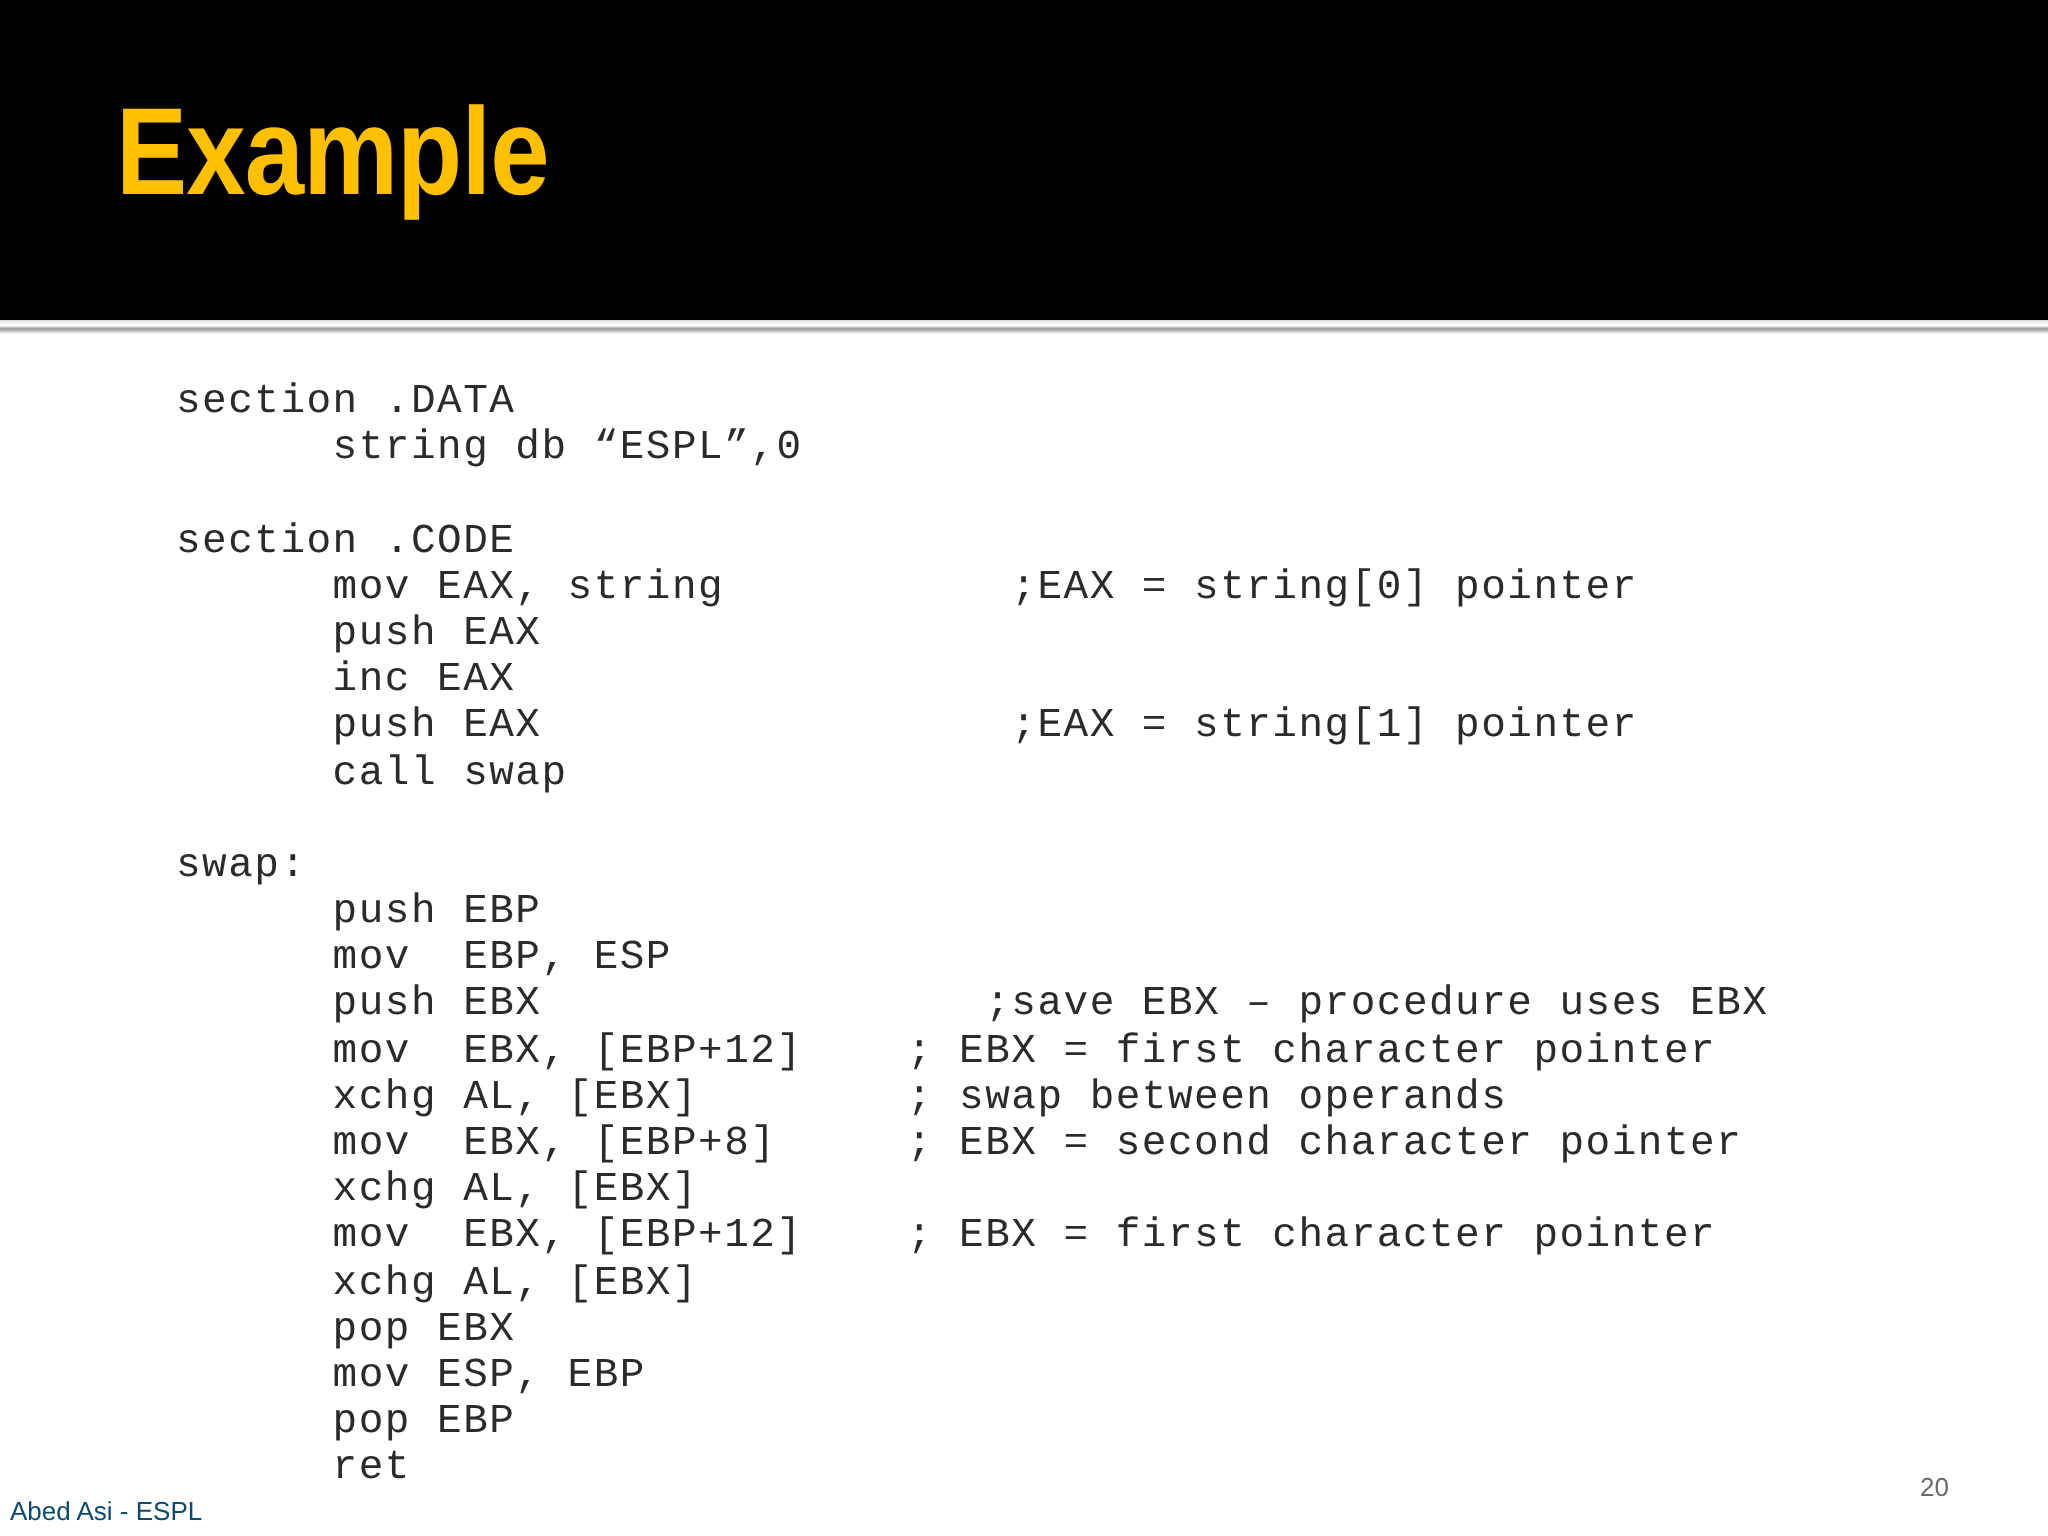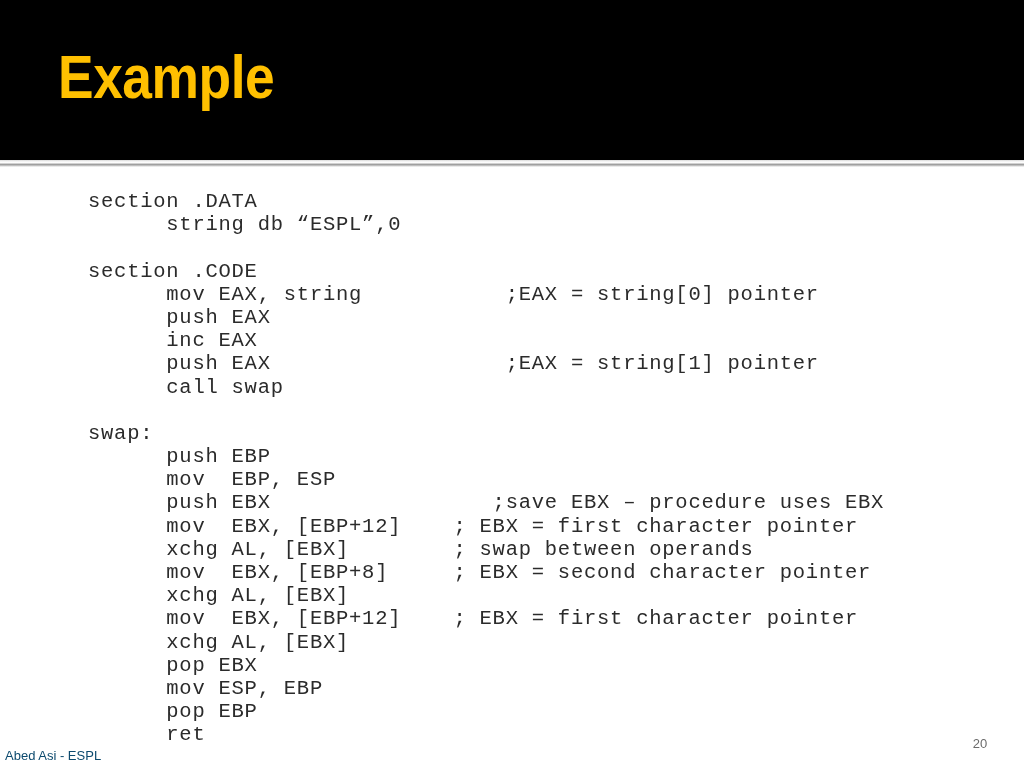--- a/index.html
+++ b/index.html
@@ -90,21 +90,21 @@
     font-family: "Liberation Sans", sans-serif;
     font-size: 13px;
     color: #0c4a6e;
     white-space: nowrap;
   }
   #footer-pagenum {
     position: absolute;
     left: 960px;
     top: 736px;
     width: 40px;
-    text-align: center;
+    text-align: left;
     font-family: "Liberation Sans", sans-serif;
     font-size: 13px;
     color: #6b6b6b;
     white-space: nowrap;
   }
 </style>
 </head>
 <body>
 
 <div id="slide">

